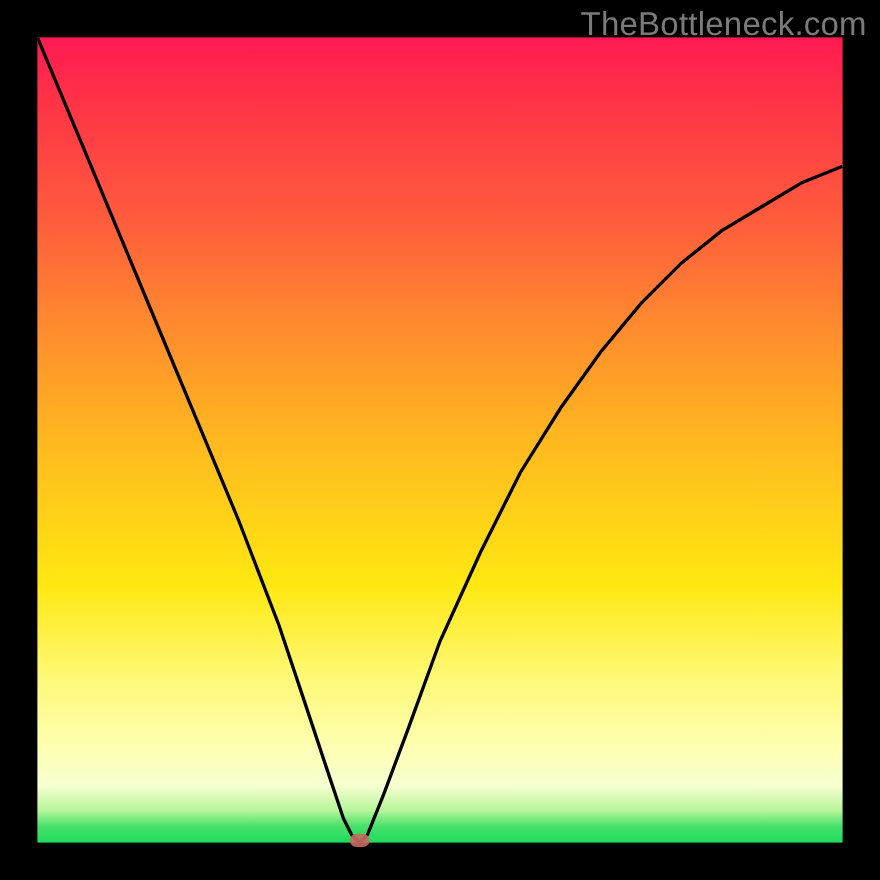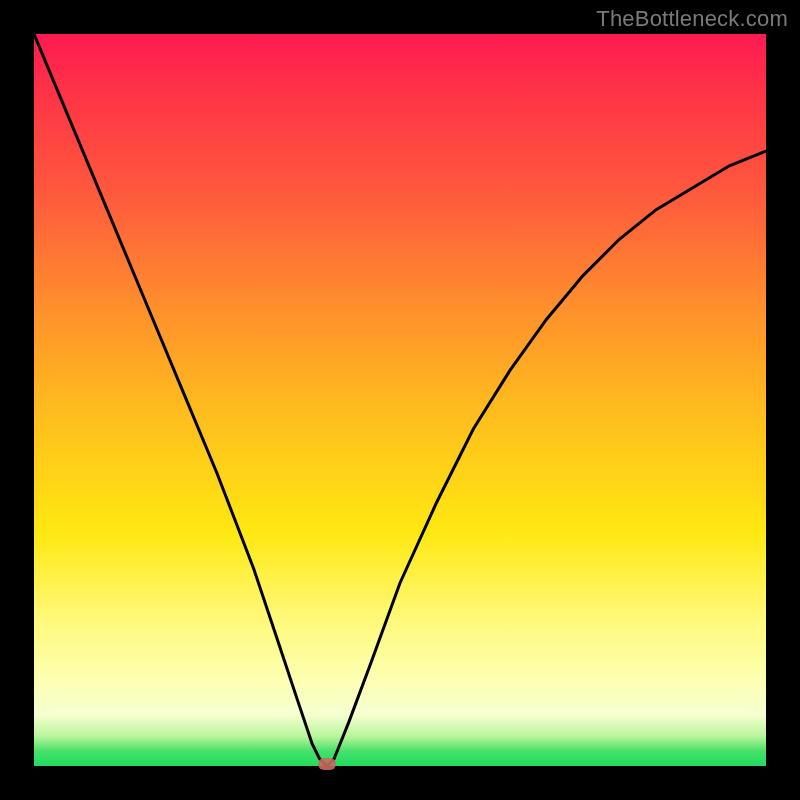--- a/index.html
+++ b/index.html
@@ -55,21 +55,21 @@
     height: 12px;
     border-radius: 6px;
     background: #c76a63;
     opacity: 0.9;
   }
   .watermark {
     position: absolute;
     top: 6px;
     right: 12px;
     color: #7a7a7a;
-    font-size: 22px;
+    font-size: 30px;
     letter-spacing: 0.2px;
     user-select: none;
   }
 </style>
 </head>
 <body>
 
 <div class="frame">
   <div class="plot">
 

